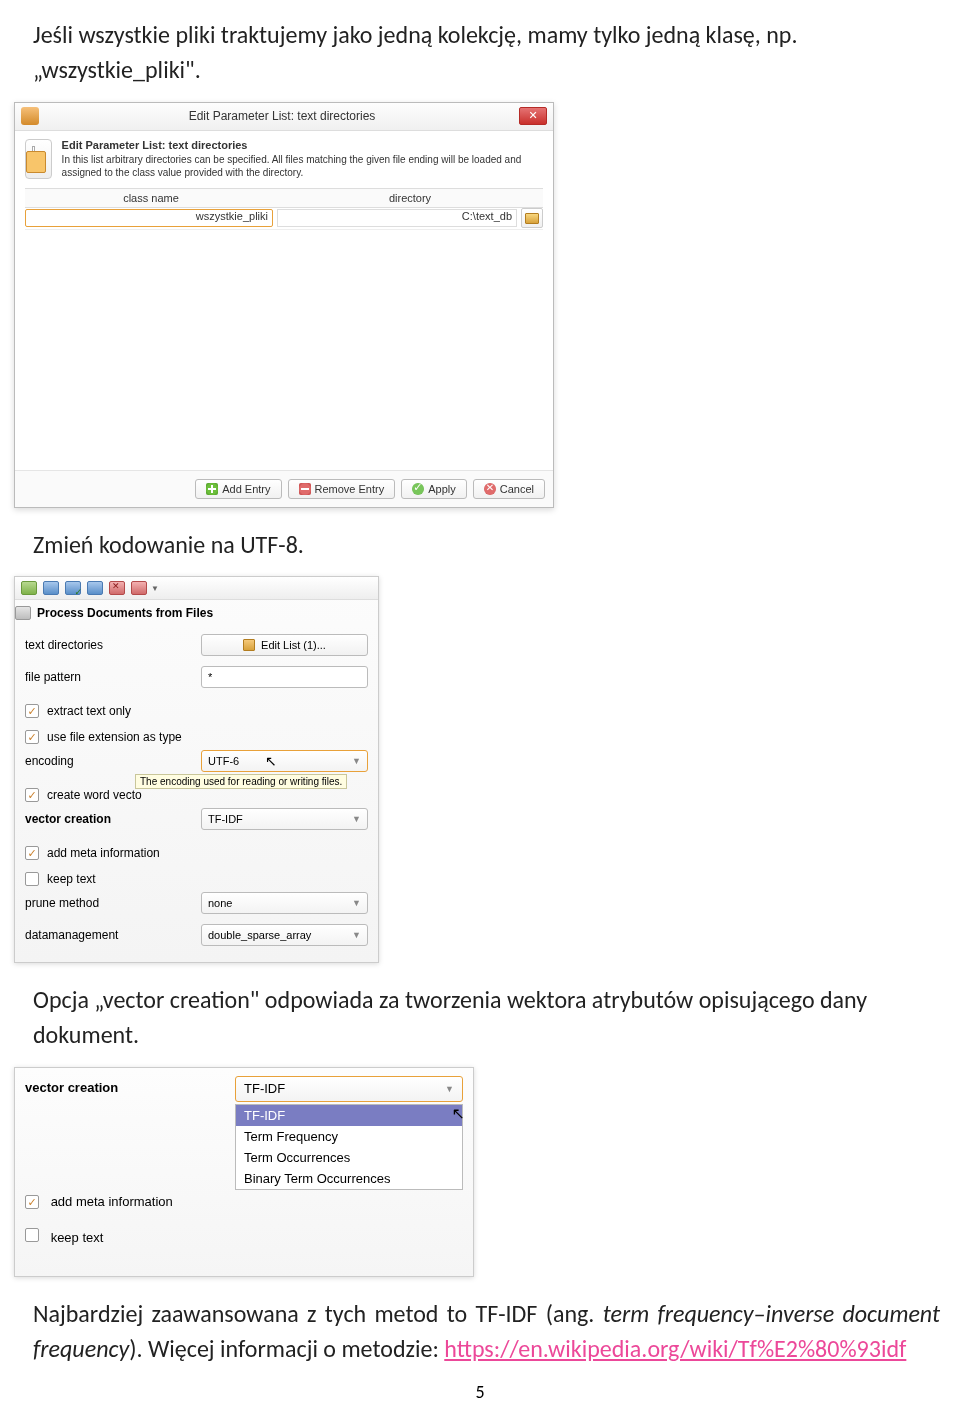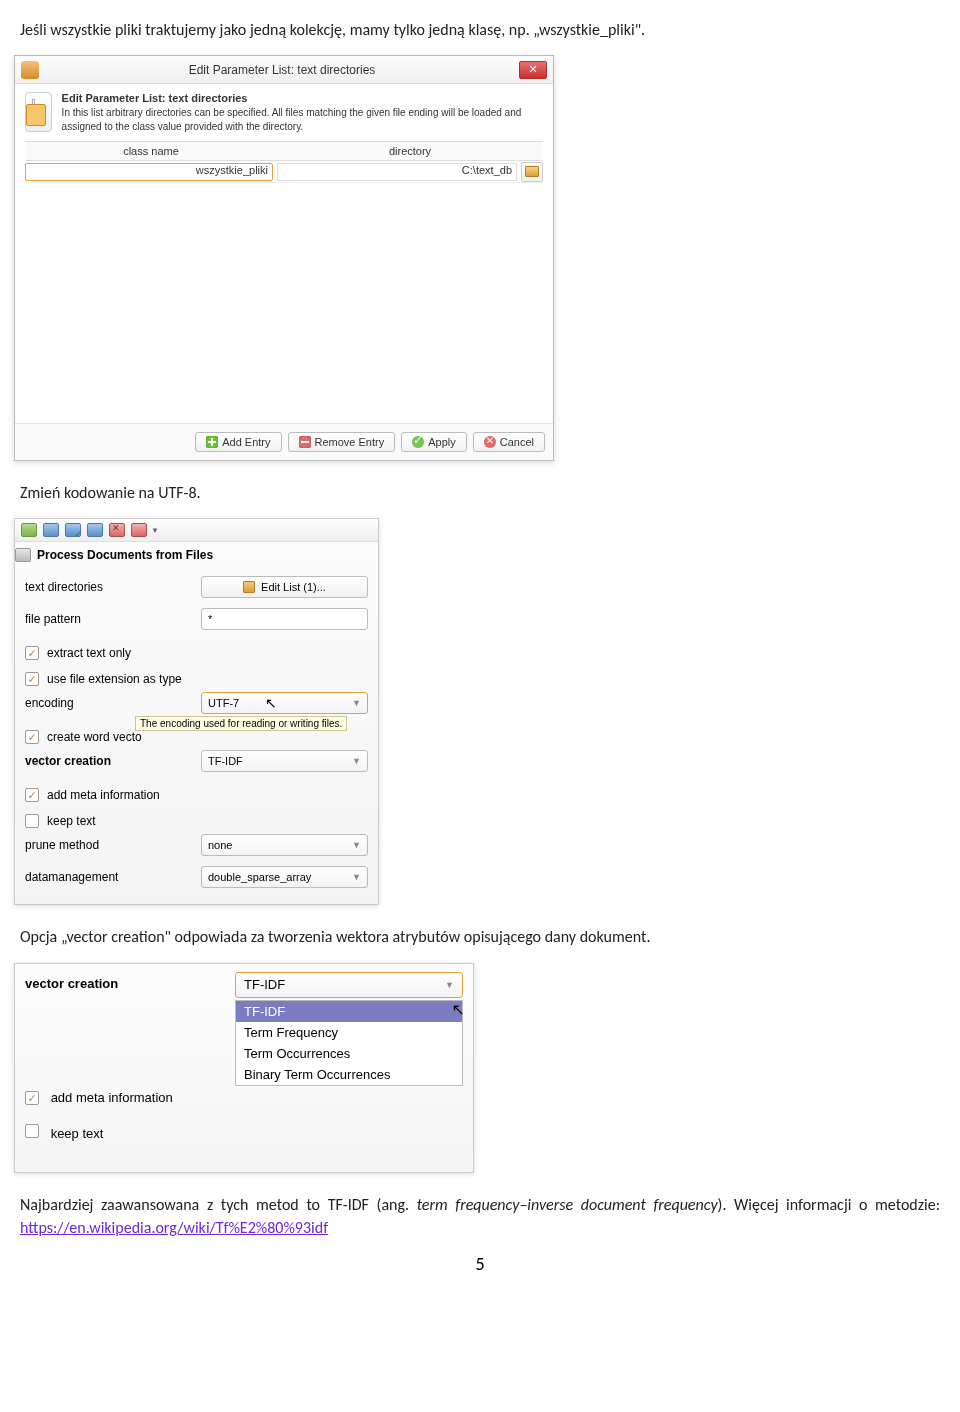--- a/index.html
+++ b/index.html
@@ -4,28 +4,28 @@
 <style>
   * { box-sizing: border-box; }
   body {
     margin: 0;
     padding: 10px 20px;
     font-family: Calibri, Arial, sans-serif;
     background: #fff;
     width: 960px;
   }
   .doc-text {
-    font-size: 16px;
+    font-size: 24px;
     color: #222;
-    margin: 8px 0 14px 0;
+    margin: 8px 0 14px 13px;
     line-height: 1.45;
   }
   .doc-text.justify { text-align: justify; }
   .italic { font-style: italic; }
-  a.link { color: #6d28d9; text-decoration: underline; }
+  a.link { color: #ec4899; text-decoration: underline; }
   .page-num { text-align: center; font-size: 18px; margin-top: 12px; }
 
   
   .dialog {
     width: 540px;
     border: 1px solid #bbb;
     box-shadow: 0 2px 6px rgba(0,0,0,.15);
     font-family: Tahoma, Arial, sans-serif;
     font-size: 11px;
     color: #333;
@@ -327,21 +327,21 @@
 
     <div class="p-row row-tight">
       <span class="chk checked"></span>
       <span>use file extension as type</span>
     </div>
 
     <div class="p-row gap">
       <div class="p-label">encoding</div>
       <div class="p-widget">
         <div class="wselect active">
-          <span>UTF-7</span>
+          <span>UTF-6</span>
           <span class="caret">▼</span>
         </div>
         <span class="cursorarrow">↖</span>
       </div>
     </div>
 
     <div class="p-row row-tight" style="position:relative;">
       <span class="chk checked"></span>
       <span>create word vecto</span>
       <div class="tooltip" style="left:110px;top:-2px;">The encoding used for reading or writing files.</div>

